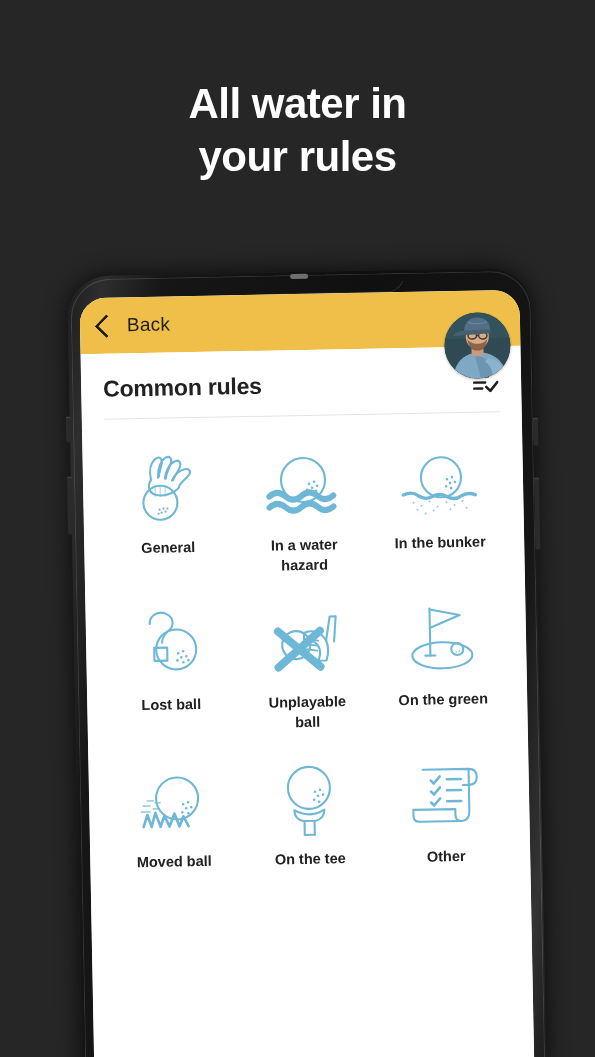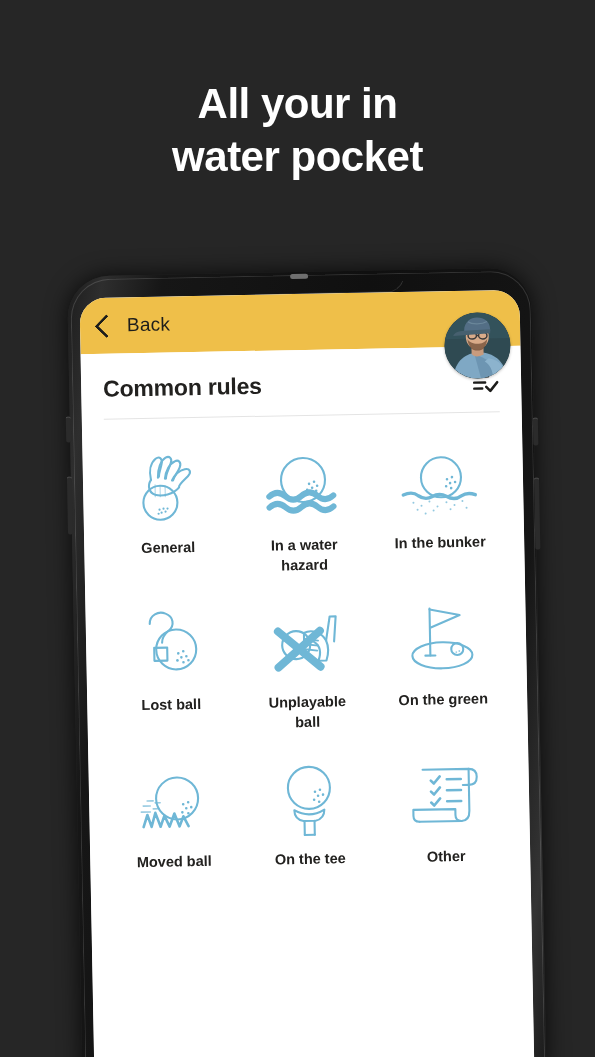--- a/index.html
+++ b/index.html
@@ -163,22 +163,22 @@
   .s{fill:none;stroke:#6FB7D6;stroke-width:2.1;stroke-linecap:round;stroke-linejoin:round;}
   .sf{fill:#6FB7D6;}
   .sthick{fill:none;stroke:#6FB7D6;stroke-width:6;stroke-linecap:round;}
 </style>
 </head>
 <body>
 
 <div class="stage">
 
   <div class="headline">
-    <span>All your in</span>
-    <span>water pocket</span>
+    <span>All water in</span>
+    <span>your rules</span>
   </div>
 
   <div class="phone">
     <div class="phone-body"></div>
     <div class="phone-edge"></div>
     <div class="btn-side btn-left-1"></div>
     <div class="btn-side btn-left-2"></div>
     <div class="btn-side btn-right-1"></div>
     <div class="btn-side btn-right-2"></div>
     <div class="speaker"></div>

